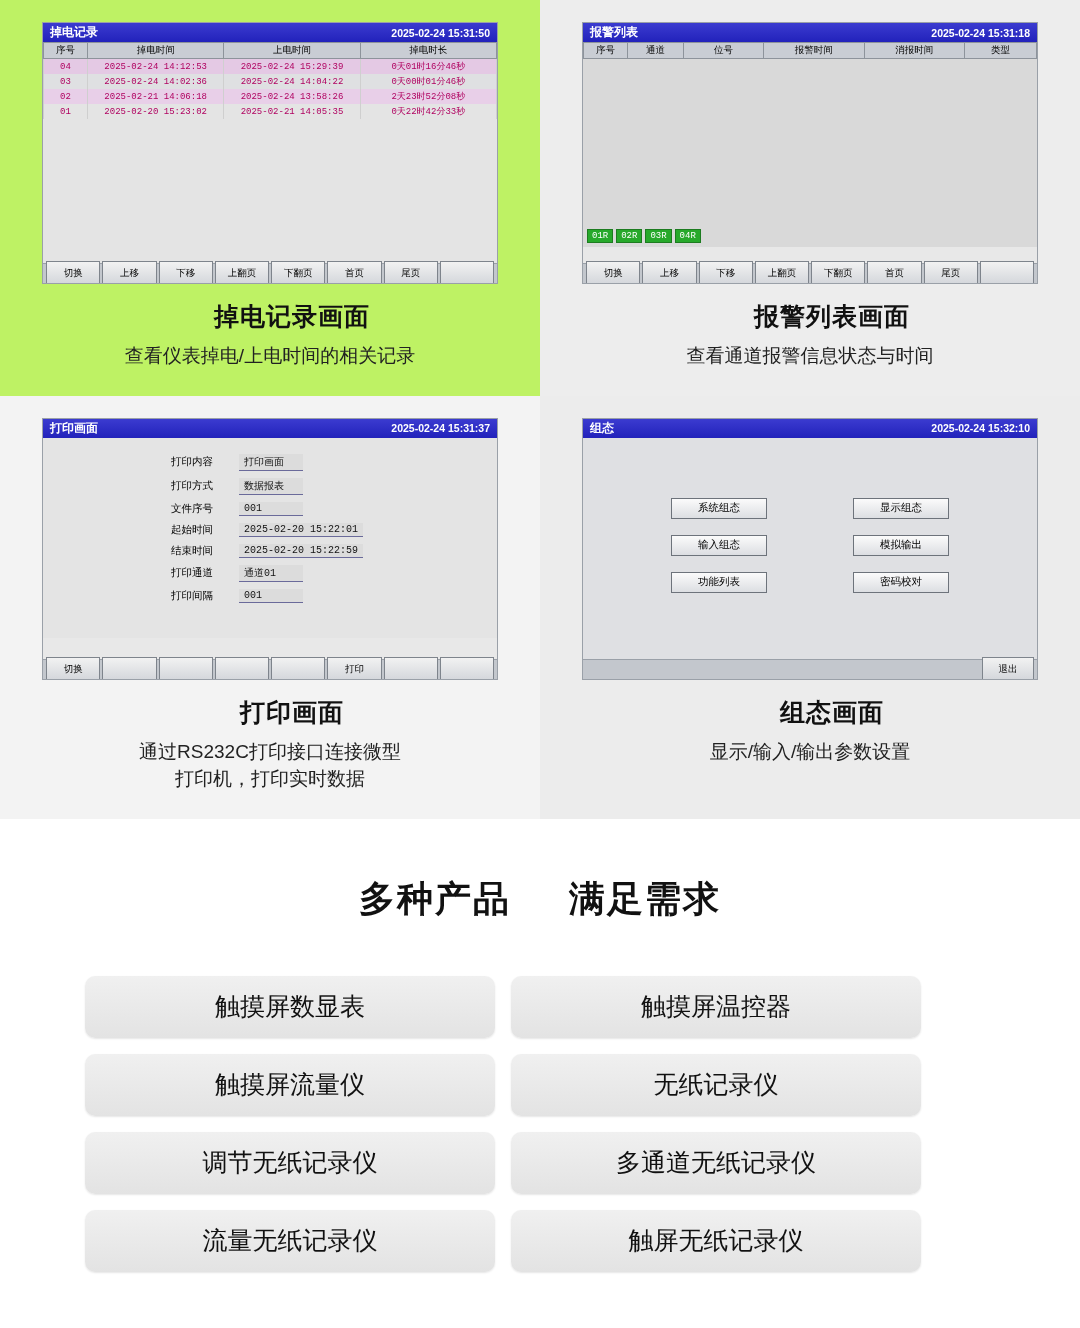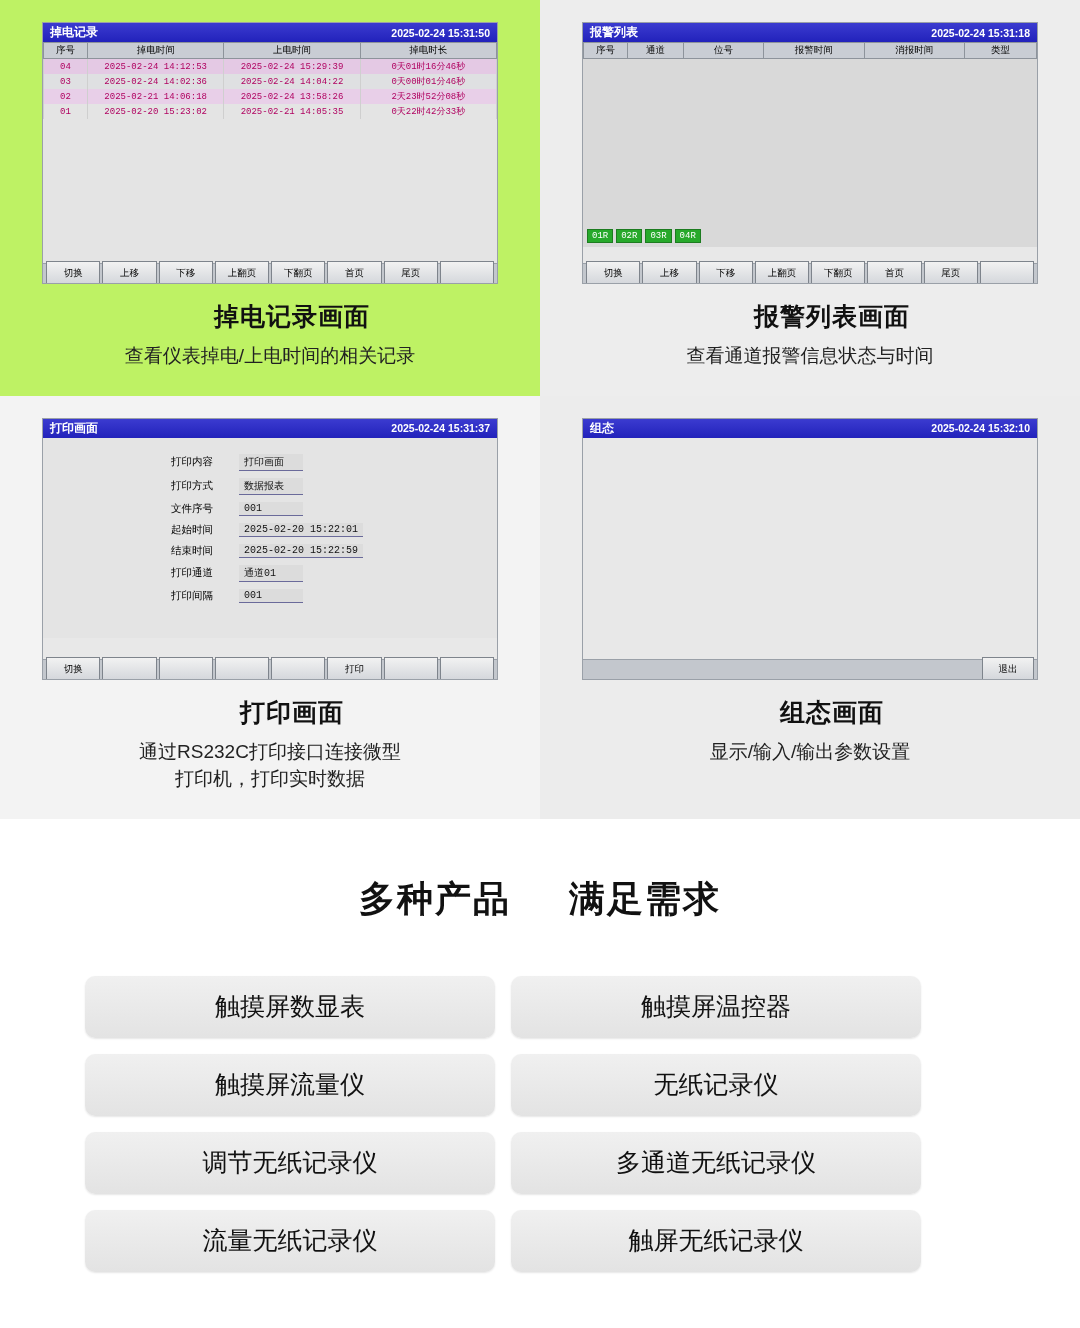--- a/index.html
+++ b/index.html
@@ -394,20 +394,30 @@
       <div class="cap-sub" style="white-space:pre-line">通过RS232C打印接口连接微型
 打印机，打印实时数据</div>
     </div>
 
     <div class="cell" style="background:#ececec">
       <div class="screen">
         <div class="titlebar">
           <span>组态</span>
           <span class="clock">2025-02-24 15:32:10</span>
         </div>
+        <div class="cfgbody">
+          <div class="cfggrid">
+            <div class="cfgbtn">系统组态</div>
+            <div class="cfgbtn">显示组态</div>
+            <div class="cfgbtn">输入组态</div>
+            <div class="cfgbtn">模拟输出</div>
+            <div class="cfgbtn">功能列表</div>
+            <div class="cfgbtn">密码校对</div>
+          </div>
+        </div>
         <div class="cfgbar">
           <div class="spacer"></div>
           <div class="btn">退出</div>
         </div>
       </div>
       <div class="cap-title">组态画面</div>
       <div class="cap-sub">显示/输入/输出参数设置</div>
     </div>
 
   </div>

